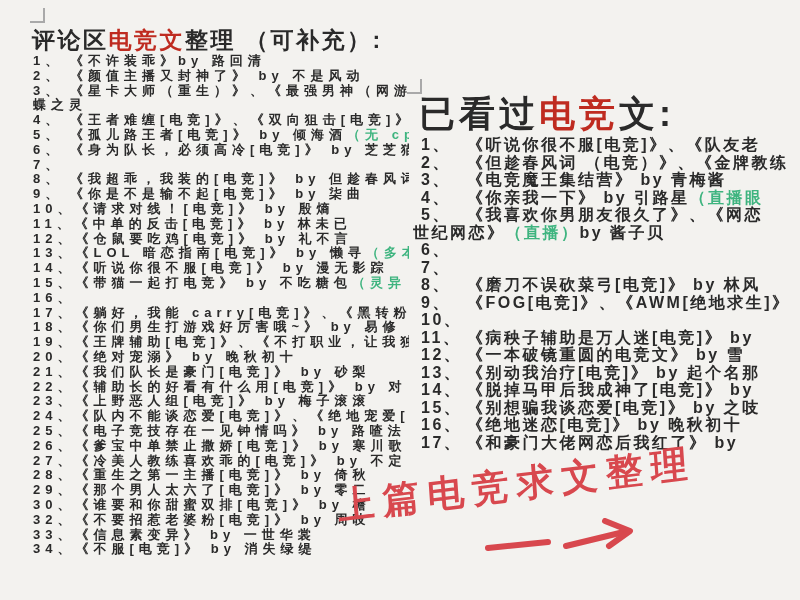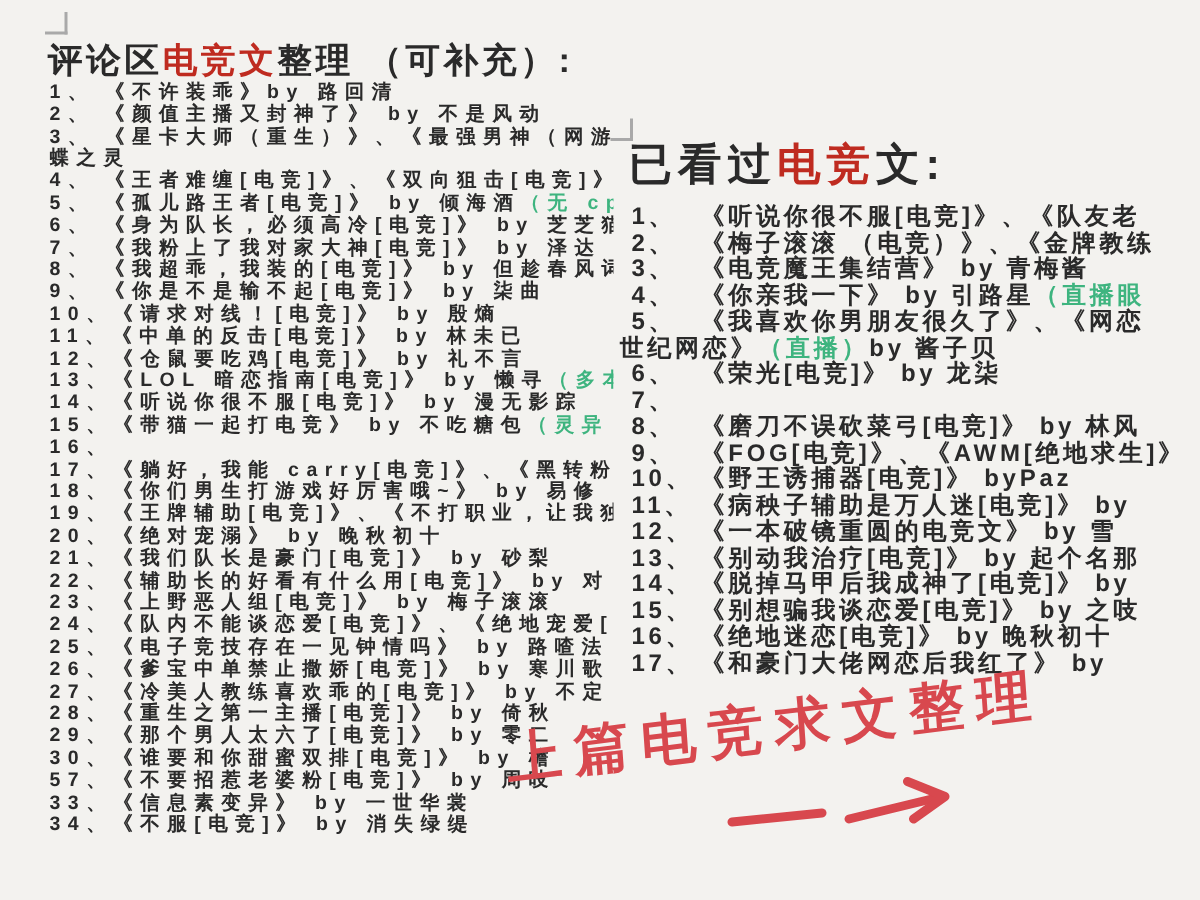--- a/index.html
+++ b/index.html
@@ -13,21 +13,21 @@
     font-weight:bold;color:var(--ink);
   }
   .corner{
     position:absolute;width:13px;height:13px;
     border-right:2px solid #a9a9a9;border-bottom:2px solid #a9a9a9;
   }
   #corner-left{left:30px;top:8px;}
   #corner-right{left:407px;top:79px;}
   .col-title{position:absolute;white-space:nowrap;font-weight:bold;}
   #left-title{left:32px;top:25px;font-size:23px;letter-spacing:2.5px;}
-  #right-title{left:419px;top:90px;font-size:29px;letter-spacing:4px;}
+  #right-title{left:419px;top:90px;font-size:36px;letter-spacing:4px;}
   .list{position:absolute;overflow:hidden;}
   #left-list{left:33px;top:54px;width:376px;height:522px;font-size:13px;letter-spacing:5px;}
   #right-list{left:413px;top:136px;width:387px;height:320px;font-size:16px;letter-spacing:2.5px;}
   .row{display:flex;white-space:nowrap;font-weight:bold;align-items:center;}
   #left-list .row{height:14.8px;line-height:14.8px;}
   #right-list .row{height:17.5px;line-height:17.5px;}
   #left-list .num{flex:0 0 37px;}
   #right-list .num{flex:0 0 46px;padding-left:8px;box-sizing:content-box;}
   .k-b{color:var(--ink);} .k-r{color:var(--red);} .k-g{color:var(--green);}
   #hand-note{
@@ -70,21 +70,20 @@
       <span class="num">5、</span>
       <span class="k-b">《孤儿路王者[电竞]》 by 倾海酒 </span>
       <span class="k-g">（无 cp）</span>
     </div>
     <div class="row">
       <span class="num">6、</span>
       <span class="k-b">《身为队长，必须高冷[电竞]》 by 芝芝猫</span>
     </div>
     <div class="row">
       <span class="num">7、</span>
-      <span class="k-b">《我粉上了我对家大神[电竞]》 by 泽达</span>
     </div>
     <div class="row">
       <span class="num">8、</span>
       <span class="k-b">《我超乖，我装的[电竞]》 by 但趁春风词</span>
     </div>
     <div class="row">
       <span class="num">9、</span>
       <span class="k-b">《你是不是输不起[电竞]》 by 柒曲</span>
     </div>
     <div class="row">
@@ -166,21 +165,21 @@
     </div>
     <div class="row">
       <span class="num">29、</span>
       <span class="k-b">《那个男人太六了[电竞]》 by 零二</span>
     </div>
     <div class="row">
       <span class="num">30、</span>
       <span class="k-b">《谁要和你甜蜜双排[电竞]》 by 檐</span>
     </div>
     <div class="row">
-      <span class="num">57、</span>
+      <span class="num">32、</span>
       <span class="k-b">《不要招惹老婆粉[电竞]》 by 周吱</span>
     </div>
     <div class="row">
       <span class="num">33、</span>
       <span class="k-b">《信息素变异》 by 一世华裳</span>
     </div>
     <div class="row">
       <span class="num">34、</span>
       <span class="k-b">《不服[电竞]》 by 消失绿缇</span>
     </div>
@@ -188,21 +187,21 @@
 
 <div id="right-title" class="col-title"><span class="k-b">已看过</span><span class="k-r">电竞</span><span class="k-b">文:</span></div>
 
 <div id="right-list" class="list">
     <div class="row">
       <span class="num">1、</span>
       <span class="k-b">《听说你很不服[电竞]》、《队友老</span>
     </div>
     <div class="row">
       <span class="num">2、</span>
-      <span class="k-b">《梅子滚滚 （电竞）》、《金牌教练</span>
+      <span class="k-b">《但趁春风词 （电竞）》、《金牌教练</span>
     </div>
     <div class="row">
       <span class="num">3、</span>
       <span class="k-b">《电竞魔王集结营》 by 青梅酱</span>
     </div>
     <div class="row">
       <span class="num">4、</span>
       <span class="k-b">《你亲我一下》 by 引路星 </span>
       <span class="k-g">（直播眼</span>
     </div>
@@ -210,36 +209,34 @@
       <span class="num">5、</span>
       <span class="k-b">《我喜欢你男朋友很久了》、《网恋</span>
     </div>
     <div class="row cont">
       <span class="k-b">世纪网恋》</span>
       <span class="k-g">（直播）</span>
       <span class="k-b"> by 酱子贝</span>
     </div>
     <div class="row">
       <span class="num">6、</span>
-      <span class="k-b">《荣光[电竞]》 by 龙柒</span>
     </div>
     <div class="row">
       <span class="num">7、</span>
     </div>
     <div class="row">
       <span class="num">8、</span>
       <span class="k-b">《磨刀不误砍菜弓[电竞]》 by 林风</span>
     </div>
     <div class="row">
       <span class="num">9、</span>
       <span class="k-b">《FOG[电竞]》、《AWM[绝地求生]》</span>
     </div>
     <div class="row">
       <span class="num">10、</span>
-      <span class="k-b">《野王诱捕器[电竞]》 byPaz</span>
     </div>
     <div class="row">
       <span class="num">11、</span>
       <span class="k-b">《病秧子辅助是万人迷[电竞]》 by</span>
     </div>
     <div class="row">
       <span class="num">12、</span>
       <span class="k-b">《一本破镜重圆的电竞文》 by 雪</span>
     </div>
     <div class="row">

